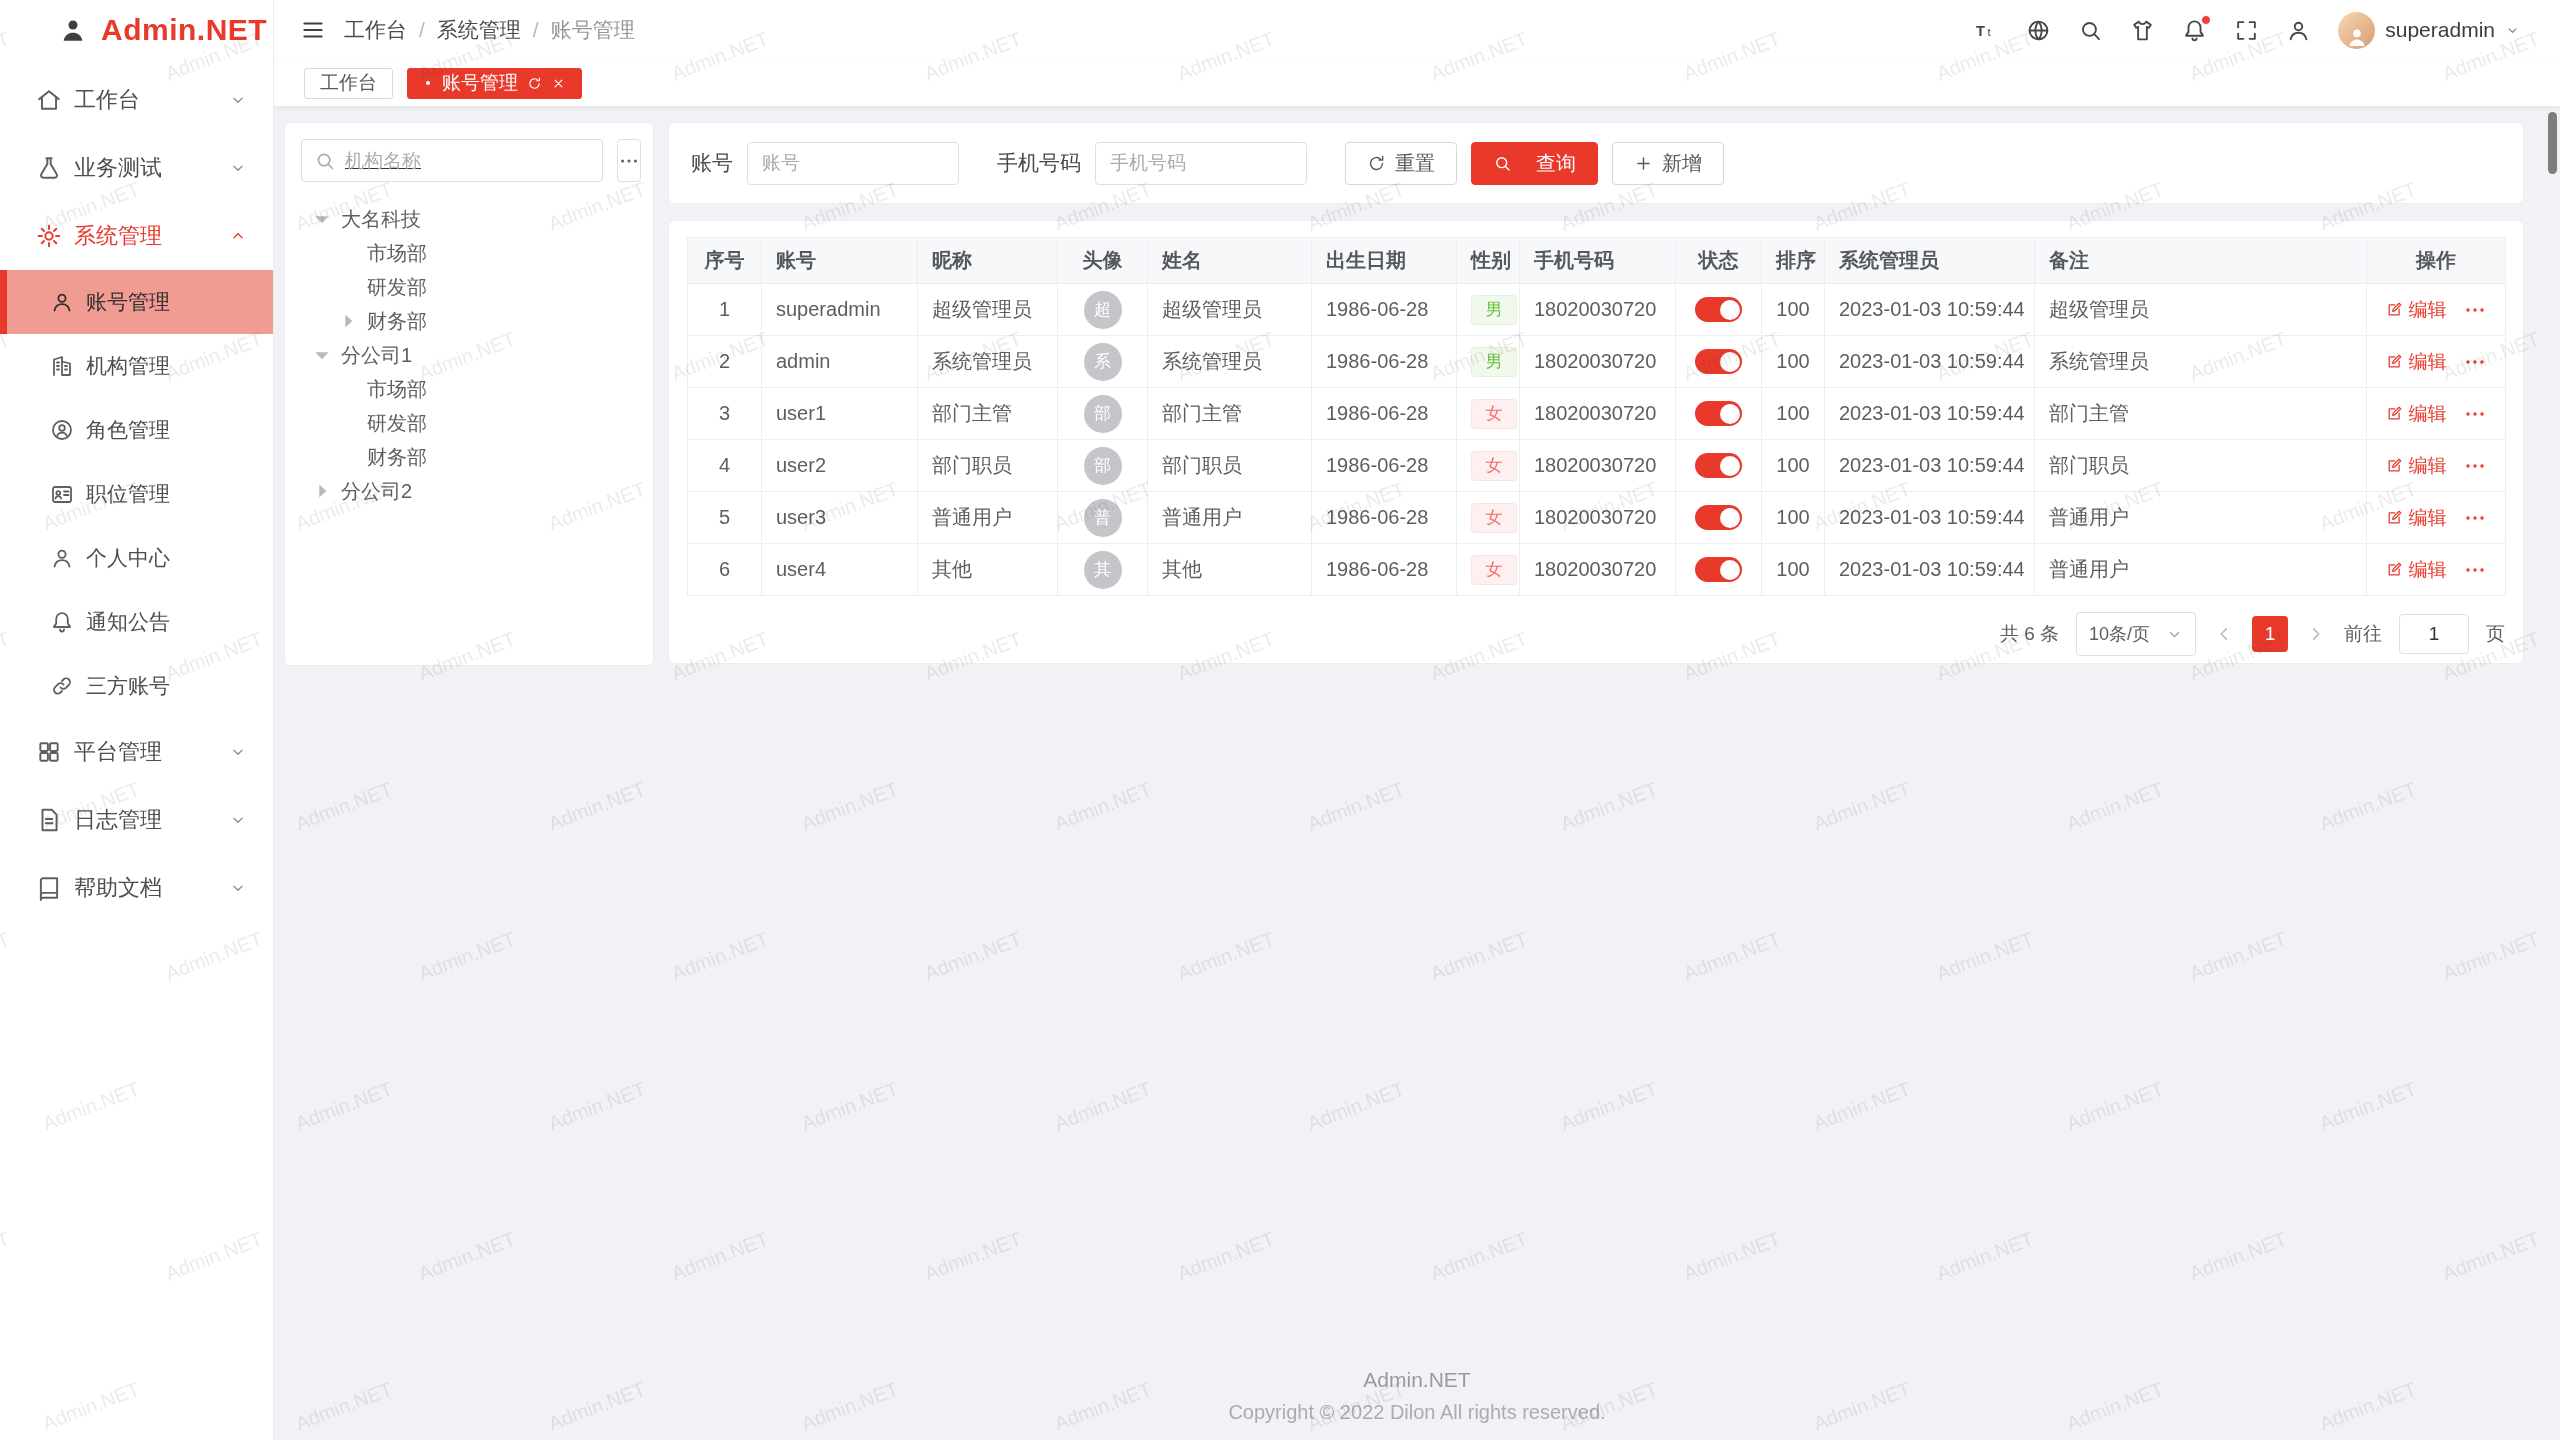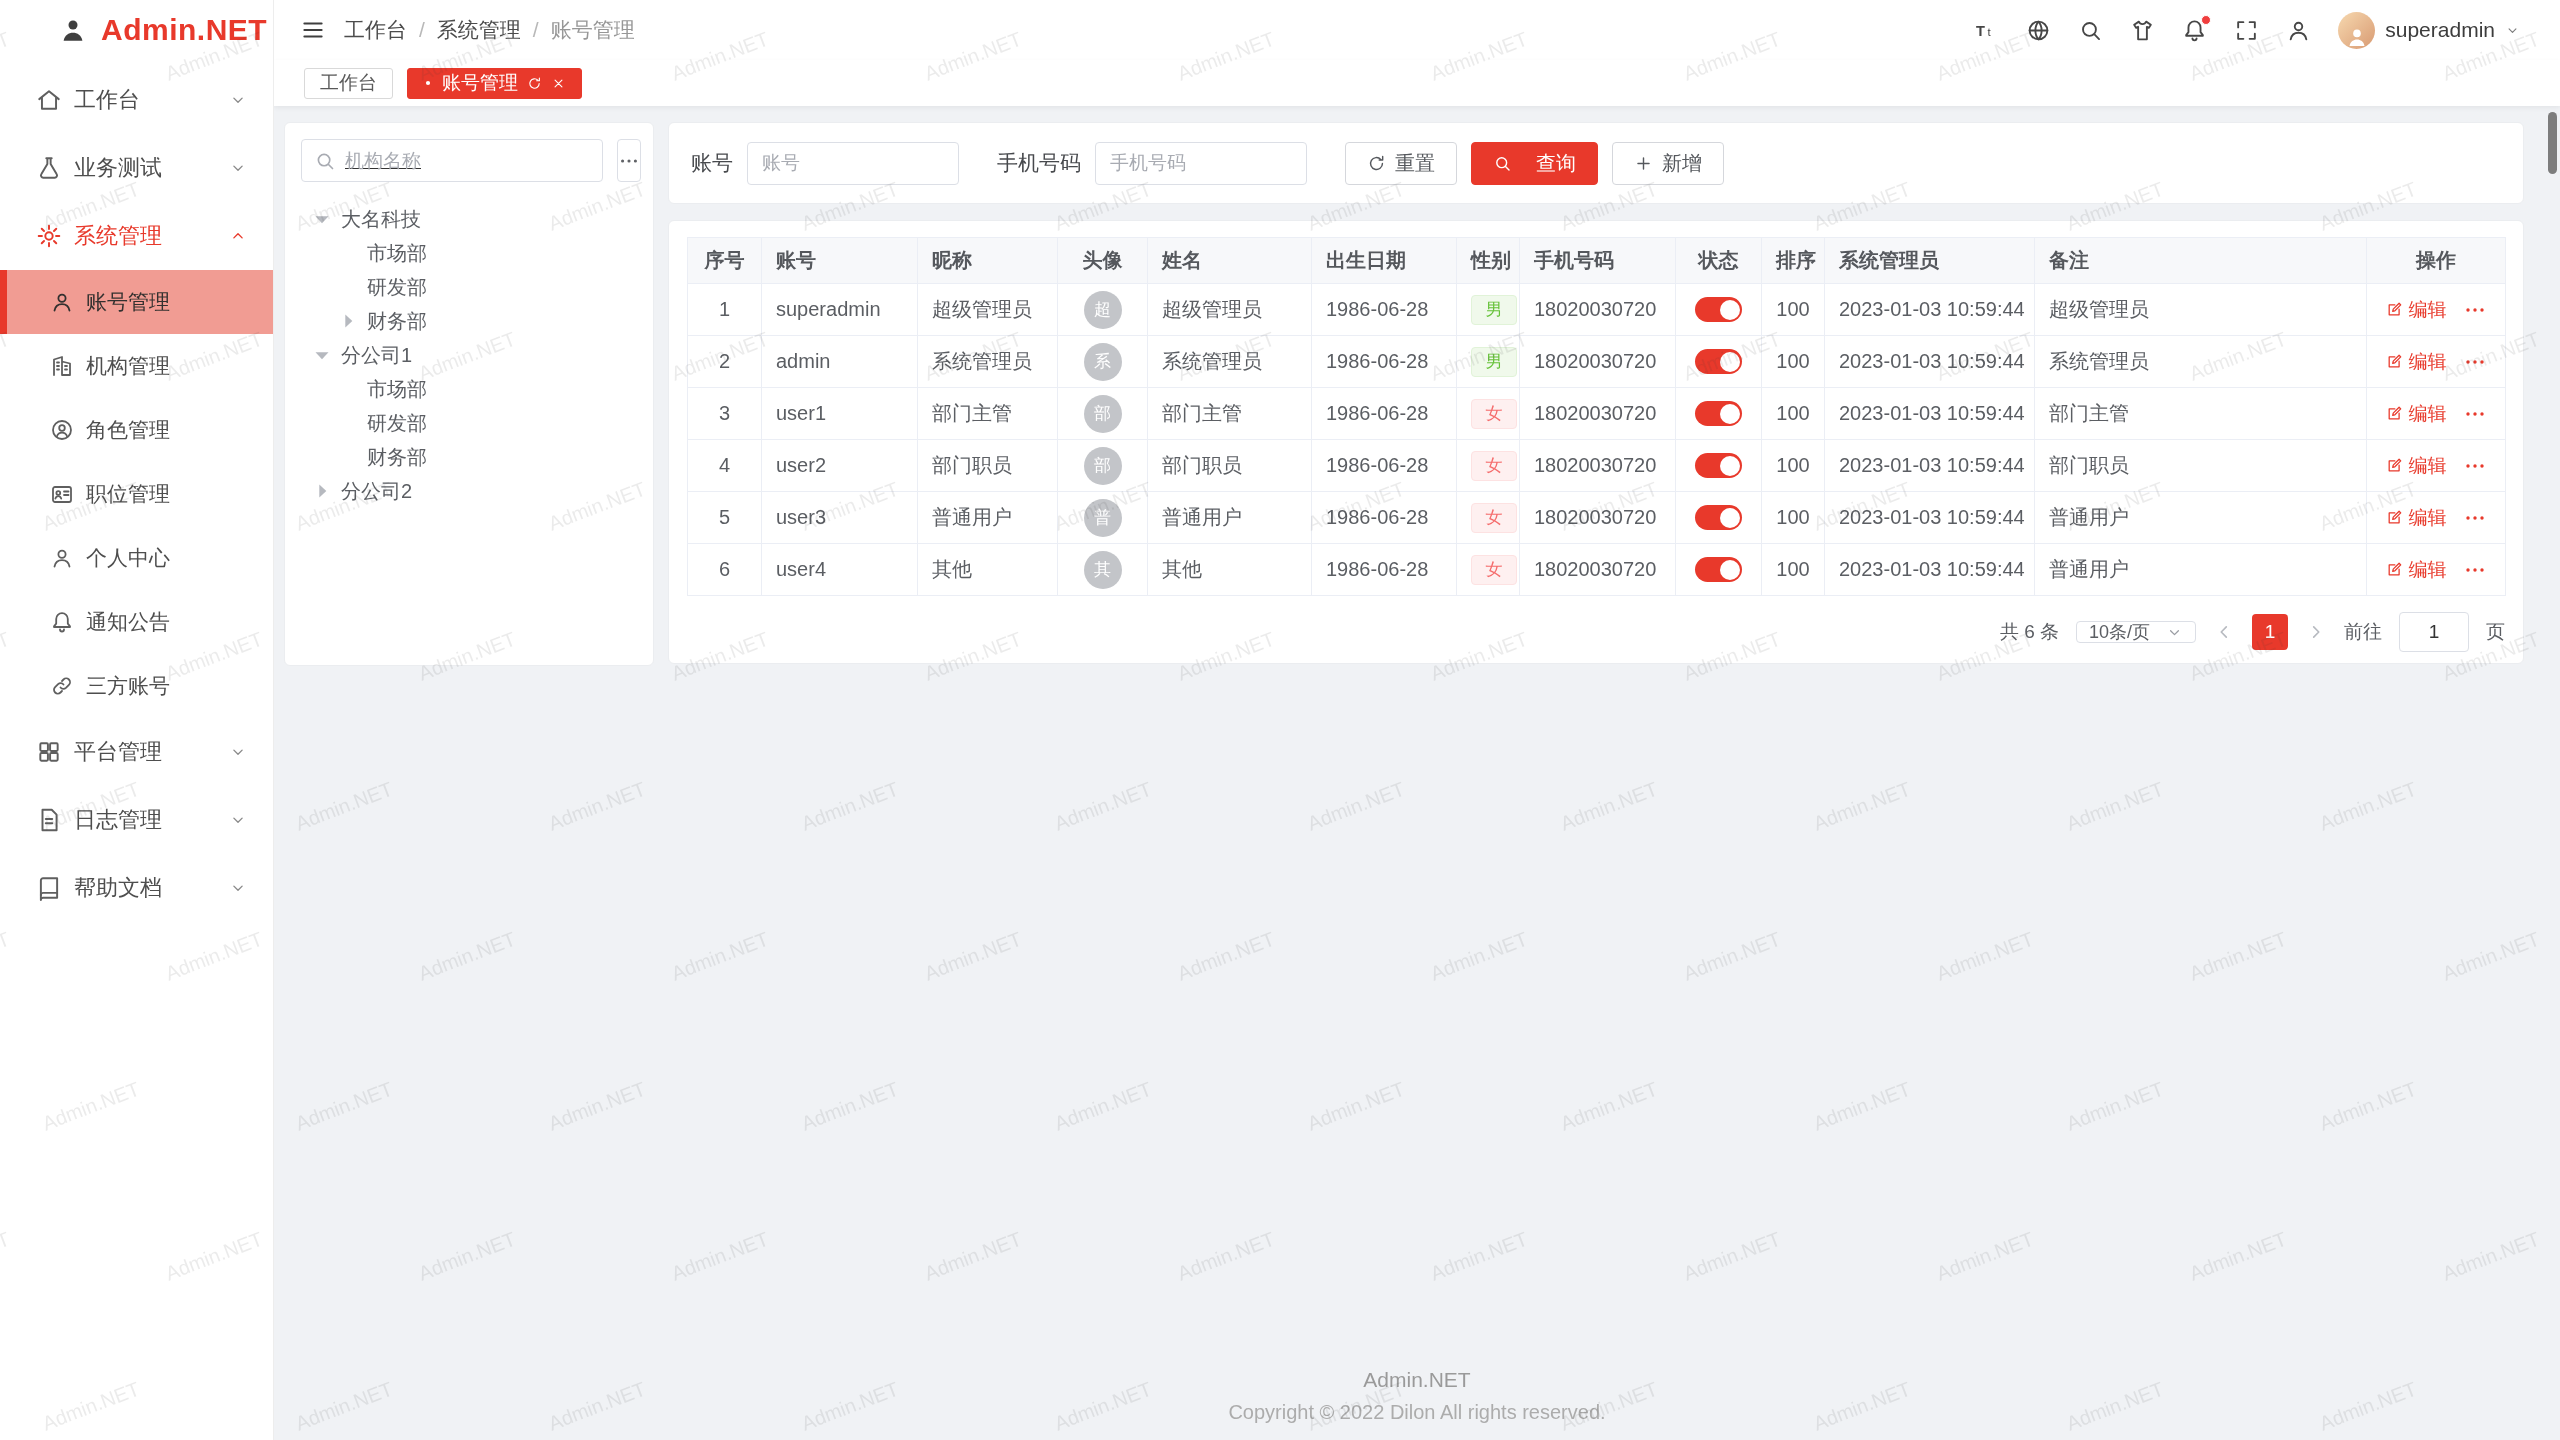--- a/index.html
+++ b/index.html
@@ -85,21 +85,21 @@
 .tag{display:inline-block;min-width:46px;padding:0 10px;height:30px;line-height:28px;border-radius:4px;font-size:17px;}
 .tag-green{background:#f0f9eb;border:1px solid #e1f3d8;color:#67c23a;}
 .tag-red{background:#fef0f0;border:1px solid #fde2e2;color:#f56c6c;}
 .switch{display:inline-block;width:47px;height:25px;border-radius:13px;background:#dcdfe6;position:relative;vertical-align:middle;cursor:pointer;}
 .switch.on{background:#e8392b;}
 .switch::after{content:"";position:absolute;top:2.5px;left:2.5px;width:20px;height:20px;border-radius:50%;background:#fff;}
 .switch.on::after{left:auto;right:2.5px;}
 .edit-link{display:inline-flex;align-items:center;gap:6px;color:#e8392b;font-size:19px;cursor:pointer;vertical-align:middle;}
 .moreop{color:#e8392b;margin-left:16px;cursor:pointer;vertical-align:middle;width:24px;height:24px;}
 .pagination{margin-top:16px;display:flex;align-items:center;justify-content:flex-end;gap:17px;font-size:19px;color:#5b5e63;}
-.page-size{width:120px;height:22px;border:1px solid #dcdfe6;border-radius:4px;display:inline-flex;align-items:center;justify-content:space-between;padding:0 12px;font-size:18px;color:#5b5e63;cursor:pointer;}
+.page-size{width:120px;height:44px;border:1px solid #dcdfe6;border-radius:4px;display:inline-flex;align-items:center;justify-content:space-between;padding:0 12px;font-size:18px;color:#5b5e63;cursor:pointer;}
 .page-size .icon{color:#9a9da3;}
 .page-arrow{display:inline-flex;color:#b7bac0;cursor:pointer;}
 .page-num{width:36px;height:36px;border-radius:4px;background:#e8392b;color:#fff;display:inline-flex;align-items:center;justify-content:center;font-size:19px;cursor:pointer;}
 .goto-input{width:70px;height:40px;border:1px solid #dcdfe6;border-radius:4px;text-align:center;font-size:19px;color:#333;outline:none;font-family:inherit;}
 
 .footer{position:absolute;left:0;right:0;bottom:16px;text-align:center;}
 .f1{font-size:21px;color:#9a9a9a;margin-bottom:9px;}
 .f2{font-size:20px;color:#acacac;}
 
 #watermark{position:fixed;left:0;top:0;width:2560px;height:1440px;pointer-events:none;z-index:60;overflow:hidden;}

